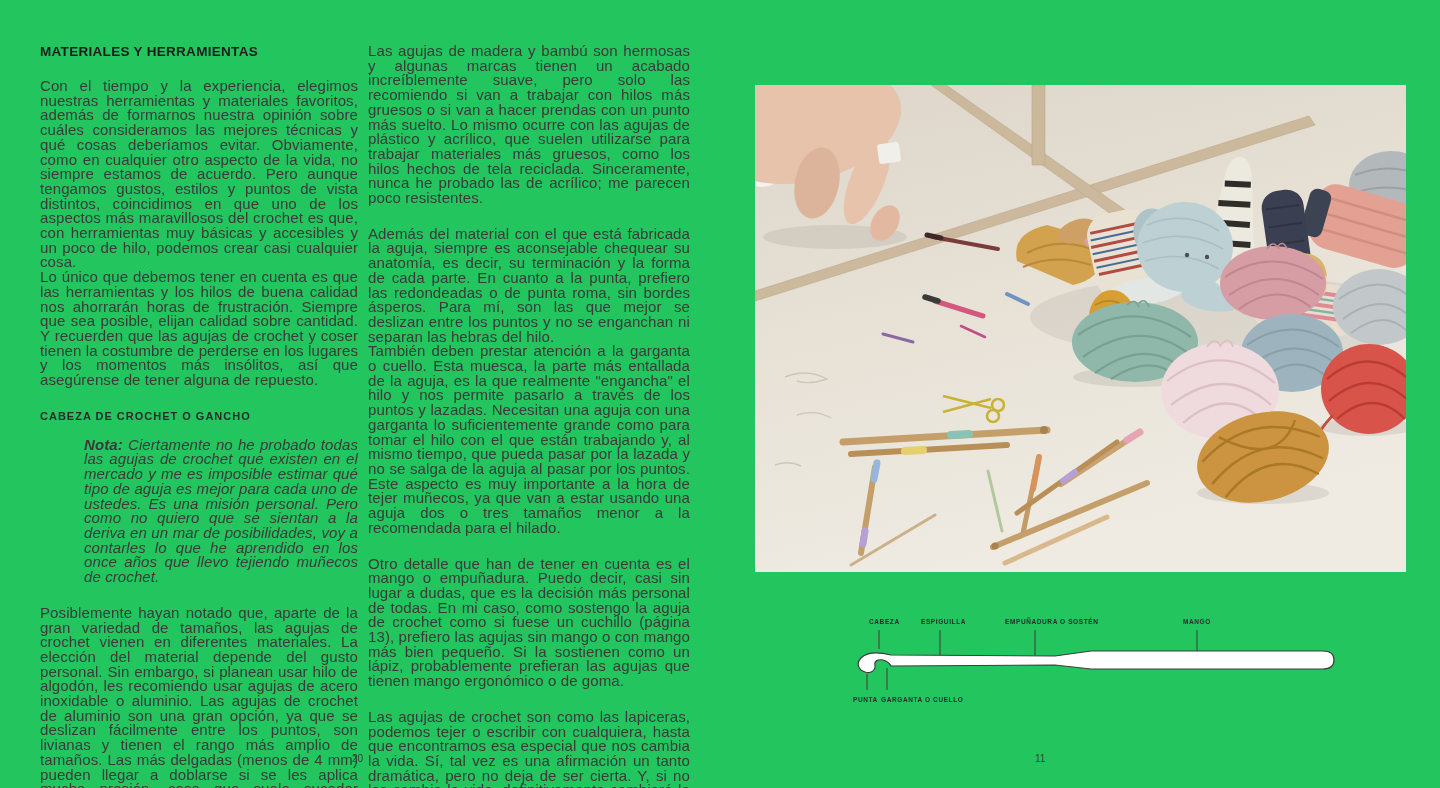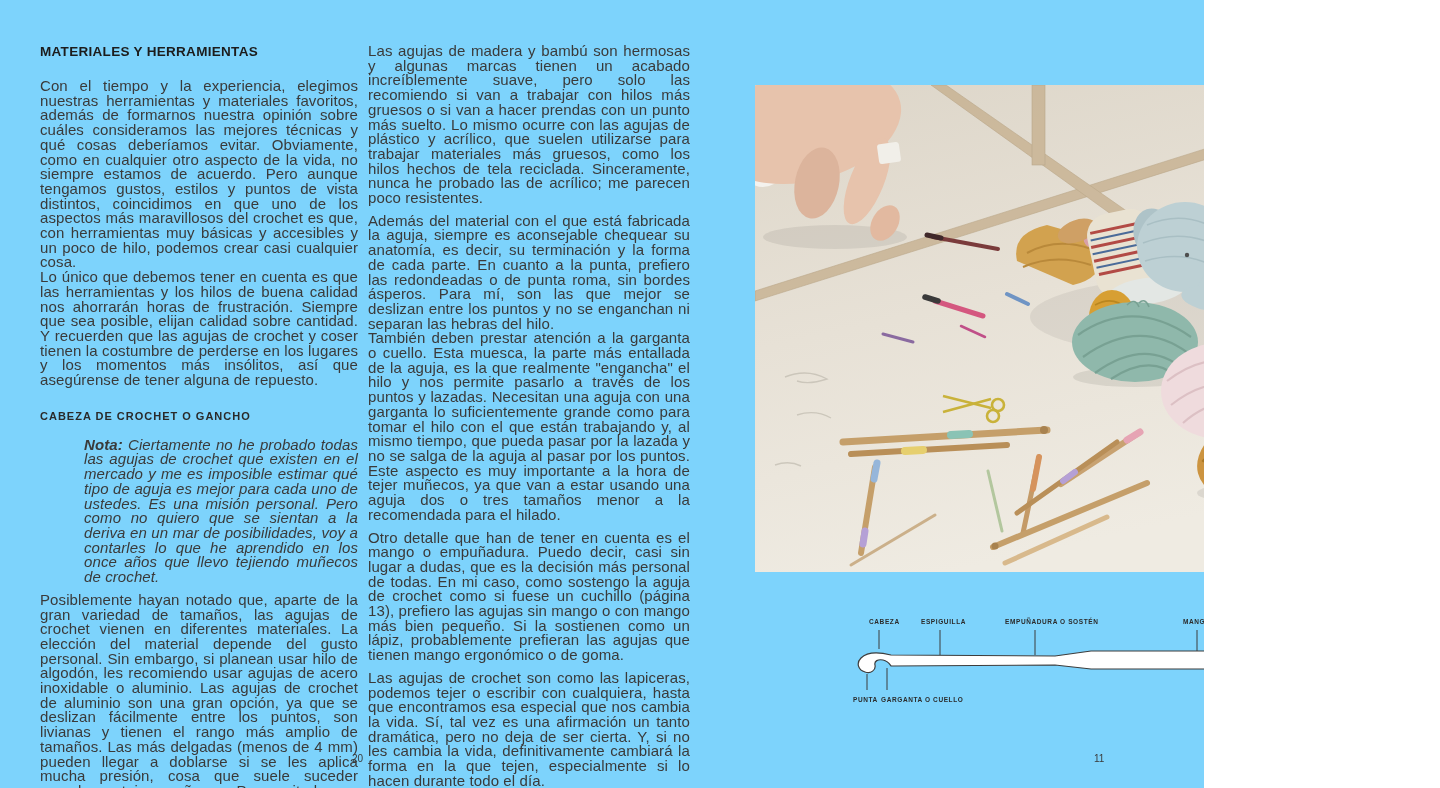--- a/index.html
+++ b/index.html
@@ -1,31 +1,31 @@
 <!DOCTYPE html>
 <html lang="es"><head>
 <meta charset="utf-8">
 <style>
   html,body{margin:0;padding:0;background:#ffffff;}
-  .spread{position:relative;width:1204px;height:788px;background:#7dd3fc;overflow:hidden;
+  .spread{position:relative;width:1440px;height:788px;background:#22c55e;overflow:hidden;
           font-family:"Liberation Sans","DejaVu Sans",sans-serif;color:#333333;}
   
   .col{position:absolute;top:44px;}
   .col1{left:40px;width:318px;}
   .col2{left:368px;width:322px;}
   h1{margin:0 0 20px 0;font-size:13.5px;font-weight:700;letter-spacing:.3px;color:#1c1c1c;}
   h2{margin:22px 0 16px 0;font-size:11px;font-weight:700;letter-spacing:1px;color:#2a2a2a;}
   p.para{margin:0;font-size:15px;line-height:14.7px;text-align:justify;letter-spacing:.1px;color:#3a3a3a;}
-  p.gap{margin-top:8px;}
+  p.gap{margin-top:21px;}
   p.nota{font-style:italic;margin-left:44px;}
   .nota-label{font-weight:700;font-style:italic;}
   
   .pagenum{position:absolute;top:753px;font-size:10px;color:#3a3a3a;}
   .pagenum-left{left:352px;}
-  .pagenum-right{left:1094px;}
+  .pagenum-right{left:1035px;}
   
   .photo{position:absolute;left:755px;top:85px;width:651px;height:487px;overflow:hidden;}
   .photo svg{display:block;}
   
   .diagram{position:absolute;left:845px;top:610px;width:500px;height:100px;}
   .diagram text{font-family:"Liberation Sans","DejaVu Sans",sans-serif;font-size:6.5px;
                 font-weight:700;letter-spacing:.6px;fill:#2b2b2b;}
 </style>
 </head>
 <body>

